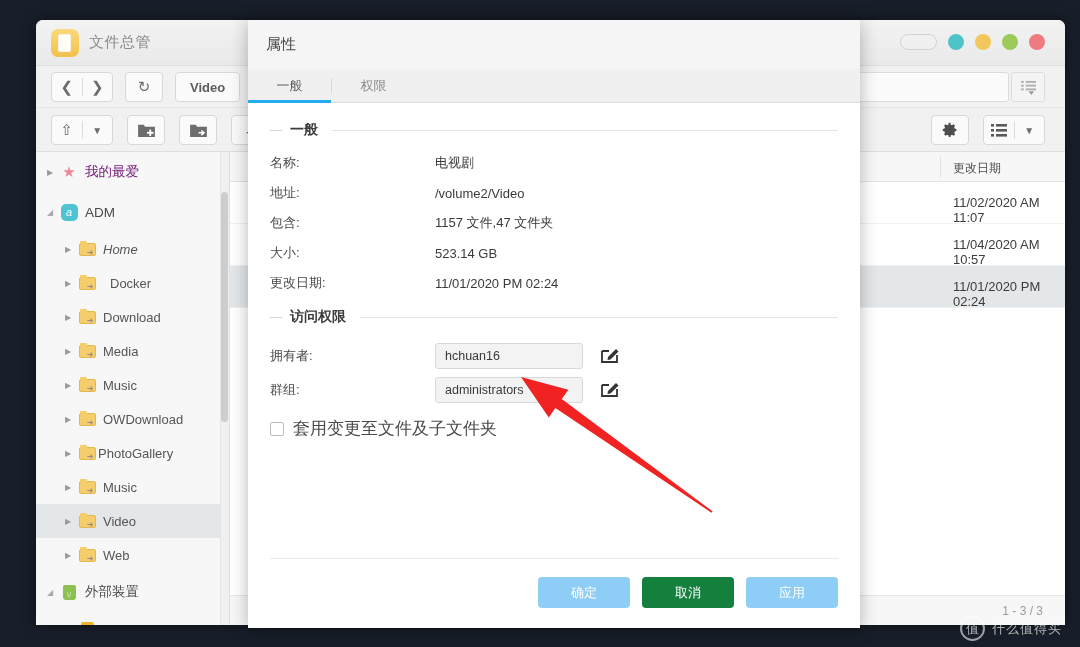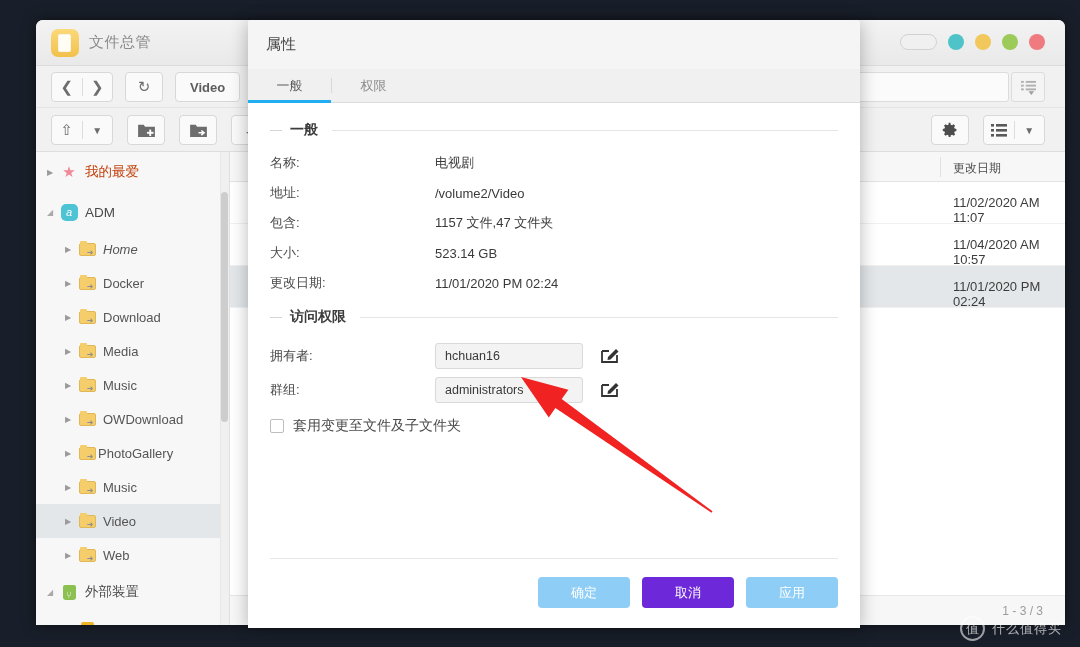--- a/index.html
+++ b/index.html
@@ -163,31 +163,31 @@
   .sec-line { flex: 1; height: 1px; background: #e4e4e4; margin-left: 6px; }
   .row { display: flex; align-items: center; height: 30px; font-size: 13px; }
   .row .lbl { width: 165px; color: #4a4a4a; }
   .row .val { color: #3a3a3a; }
   .fld {
     width: 148px; height: 26px; background: #f3f3f3; border: 1px solid #d9d9d9;
     border-radius: 3px; display: flex; align-items: center; padding: 0 9px;
     font-size: 12.5px; color: #3a3a3a;
   }
   .edit-ico { margin-left: 17px; width: 20px; height: 20px; position: relative; }
-  .cbrow { display: flex; align-items: center; gap: 9px; font-size: 14px; color: #4a4a4a; margin-top: 10px; }
+  .cbrow { display: flex; align-items: center; gap: 9px; font-size: 17px; color: #4a4a4a; margin-top: 10px; }
   .cbox { width: 14px; height: 14px; border: 1px solid #bdbdbd; background: #fff; border-radius: 2px; }
   .dlg-divider { position: absolute; left: 22px; right: 22px; bottom: 69px; height: 1px; background: #e8e8e8; }
   .dlg-btns { position: absolute; right: 22px; bottom: 20px; display: flex; gap: 12px; }
   .btn {
     width: 92px; height: 31px; border-radius: 4px; border: none; color: #fff;
     font-size: 13px; display: flex; align-items: center; justify-content: center;
     font-family: "Liberation Sans", sans-serif;
   }
   .btn.light { background: #8ecdf5; }
-  .btn.primary { background: #6d28d9; text-align: center; }
+  .btn.primary { background: #15803d; text-align: center; }
 
   
   #annotation { position: absolute; inset: 0; pointer-events: none; }
 
   
   #watermark {
     position: absolute; right: 18px; bottom: 6px; display: flex; align-items: center; gap: 7px;
     opacity: .72;
   }
   .wm-circle {
@@ -281,42 +281,42 @@
   </div>
 
   <div class="fm-body">
     <div class="sidebar">
       <div id="side-list">
           <div class="side-item" style="padding-left: 6px; height: 40px;">
             <div class="arrow">▶</div>
             <div class="ico">
               <div class="star-ico">★</div>
             </div>
-            <span style="margin-left: 5px; font-size: 13.5px; color: #c2410c;">我的最爱</span>
+            <span style="margin-left: 5px; font-size: 13.5px; color: #701a75;">我的最爱</span>
           </div>
           <div class="side-item" style="padding-left: 6px; height: 40px;">
             <div class="arrow" style="color: rgb(170, 170, 170);">◢</div>
             <div class="ico">
               <div class="adm-ico">a</div>
             </div>
             <span style="margin-left: 5px; font-size: 13.5px; color: rgb(74, 74, 74);">ADM</span>
           </div>
           <div class="side-item" style="padding-left: 24px;">
             <div class="arrow">▶</div>
             <div class="ico">
               <div class="folder-ico"></div>
             </div>
             <span style="margin-left: 5px; font-style: italic;">Home</span>
           </div>
           <div class="side-item" style="padding-left: 24px;">
             <div class="arrow">▶</div>
             <div class="ico">
               <div class="folder-ico"></div>
             </div>
-            <span style="margin-left: 5px;">Docker</span>
+            <span style="margin-left: 12px;">Docker</span>
           </div>
           <div class="side-item" style="padding-left: 24px;">
             <div class="arrow">▶</div>
             <div class="ico">
               <div class="folder-ico"></div>
             </div>
             <span style="margin-left: 5px;">Download</span>
           </div>
           <div class="side-item" style="padding-left: 24px;">
             <div class="arrow">▶</div>

